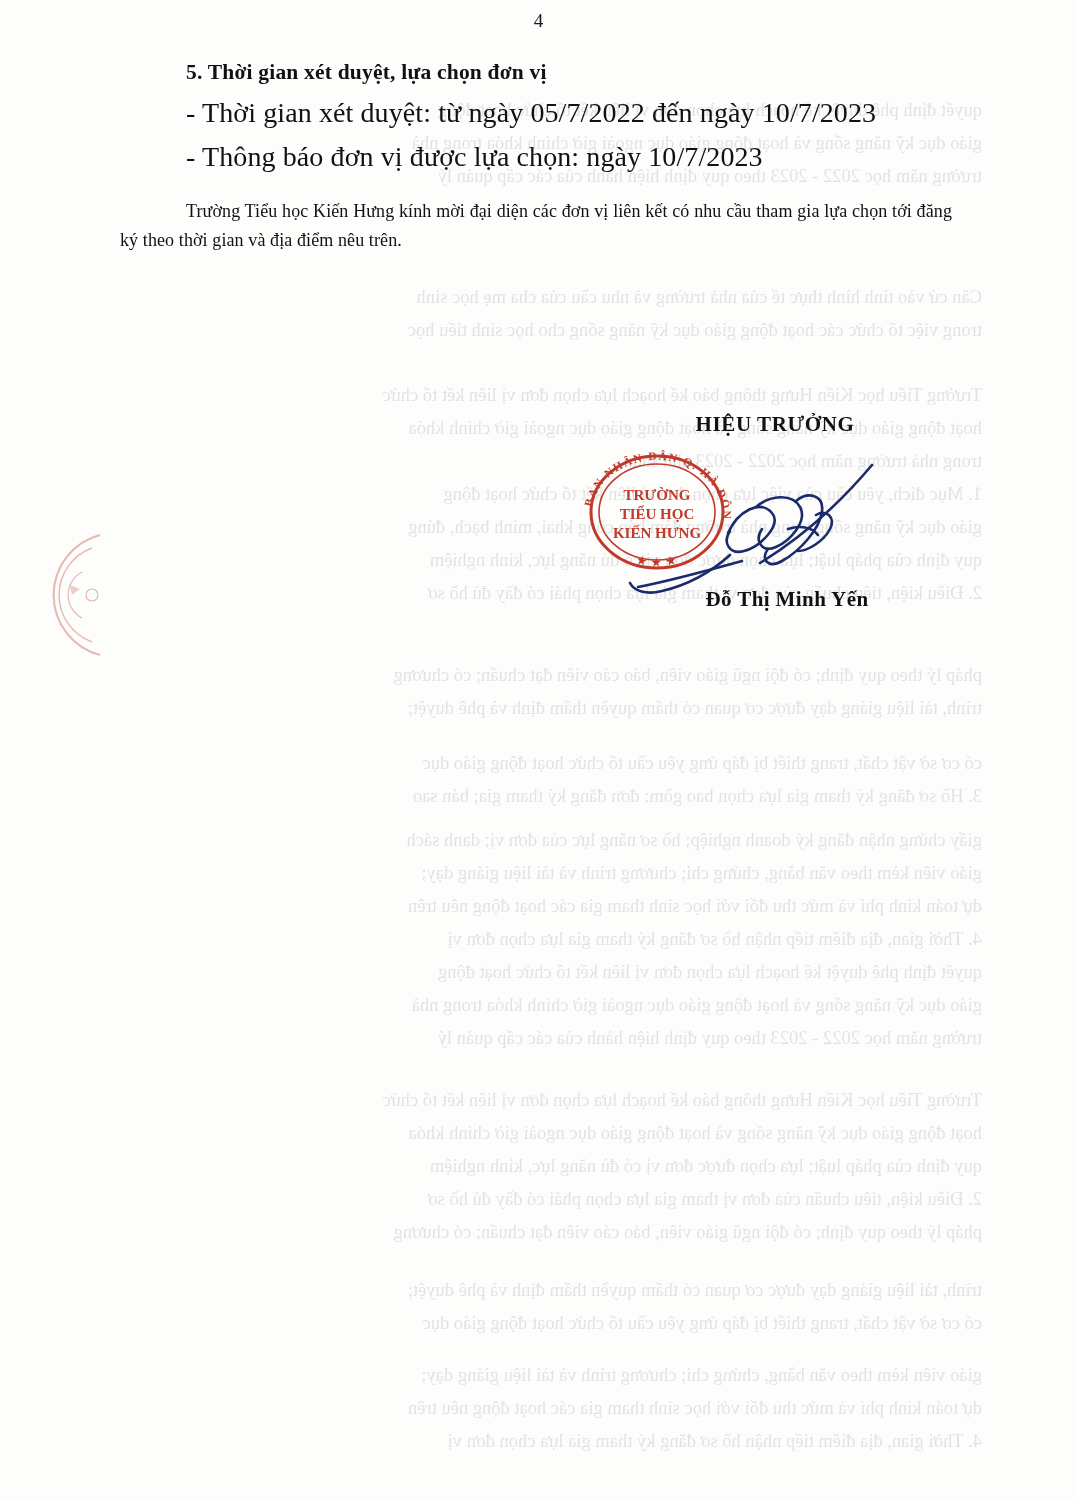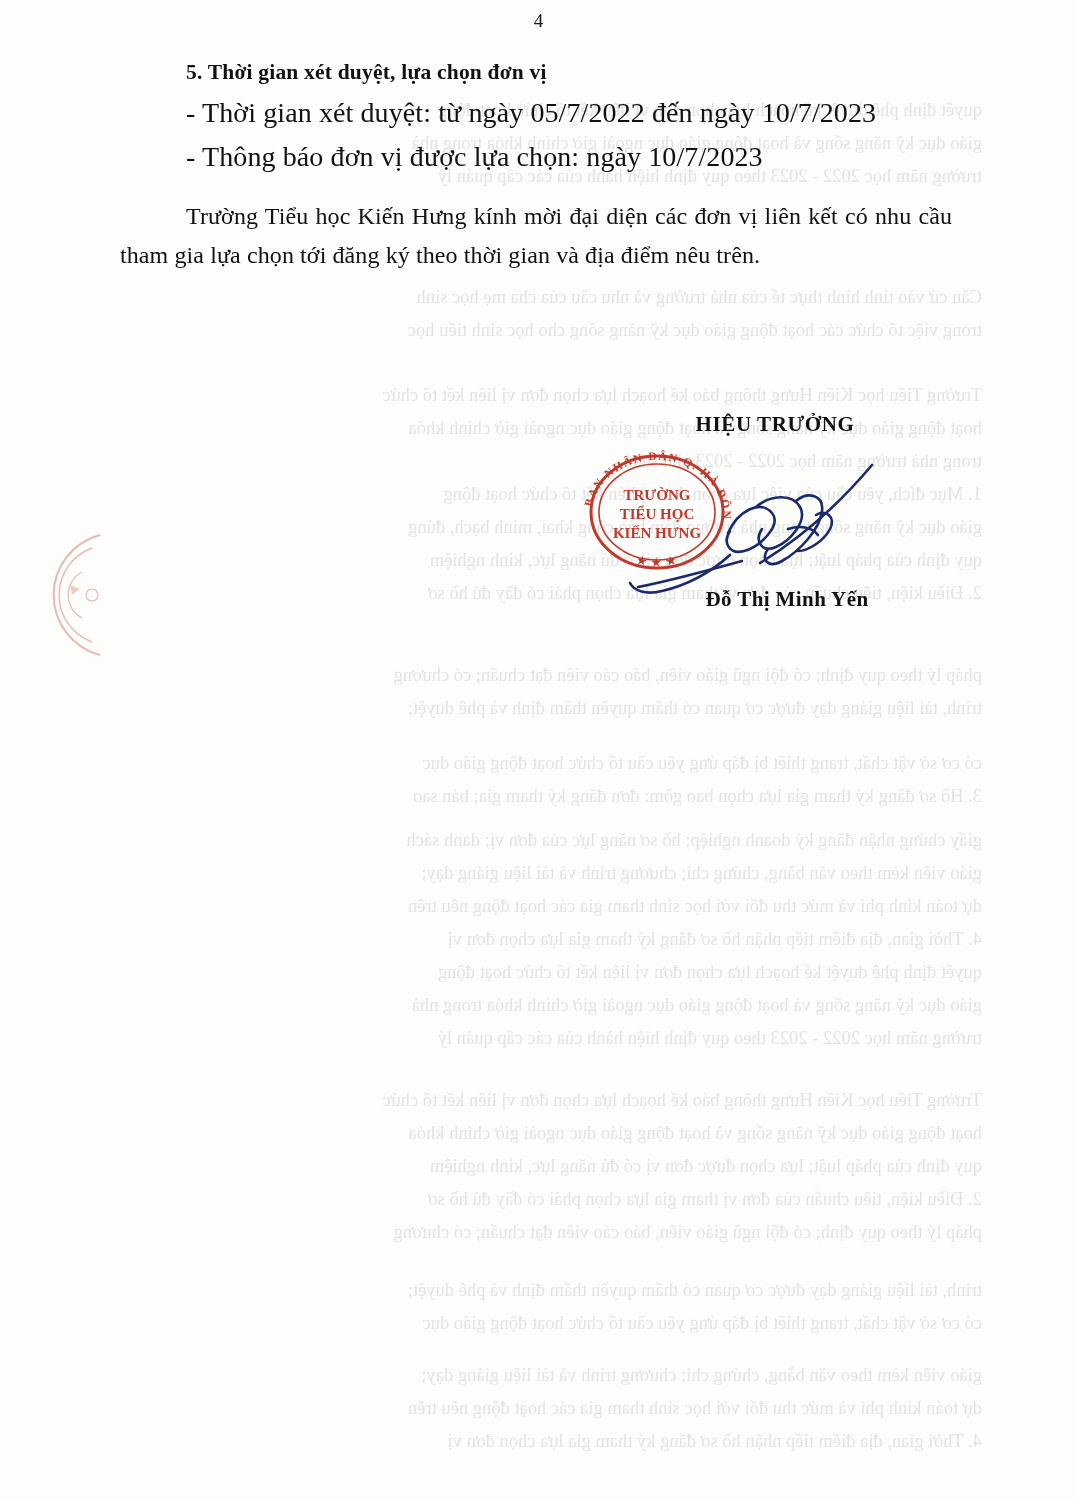--- a/index.html
+++ b/index.html
@@ -50,21 +50,21 @@
   }
 
   .bullet-line {
     font-size: 28px;
     margin: 0 0 12px 0;
     padding-left: 66px;
     letter-spacing: 0.1px;
   }
 
   .para {
-    font-size: 24px;
+    font-size: 18px;
     line-height: 1.62;
     margin: 0 8px 4px 0;
     text-indent: 66px;
     text-align: justify;
     letter-spacing: 0.1px;
   }
 
   .para.tight { margin-bottom: 0; }
 
   .spacer-12 { height: 12px; }

